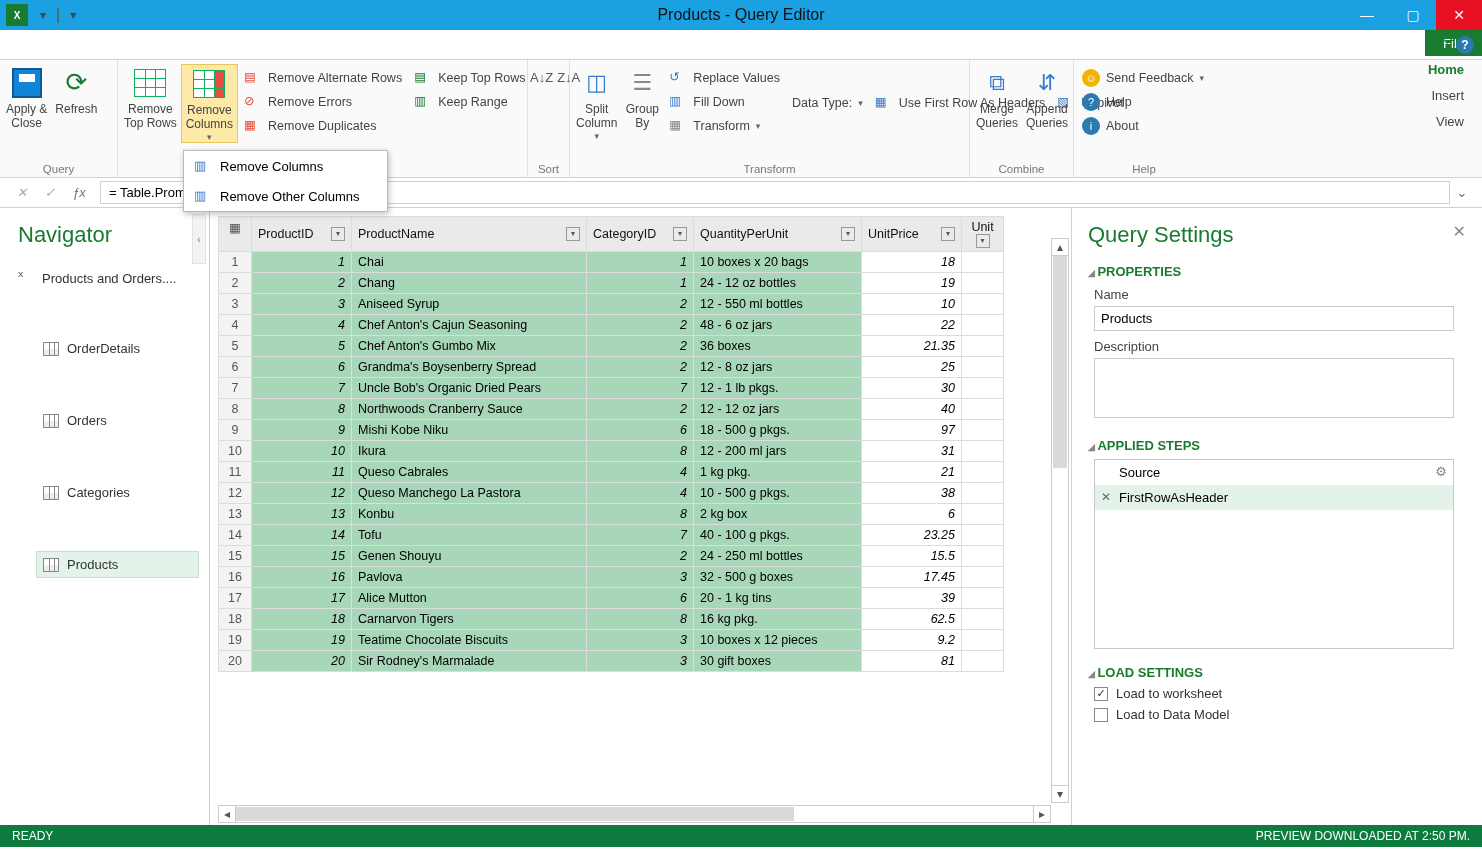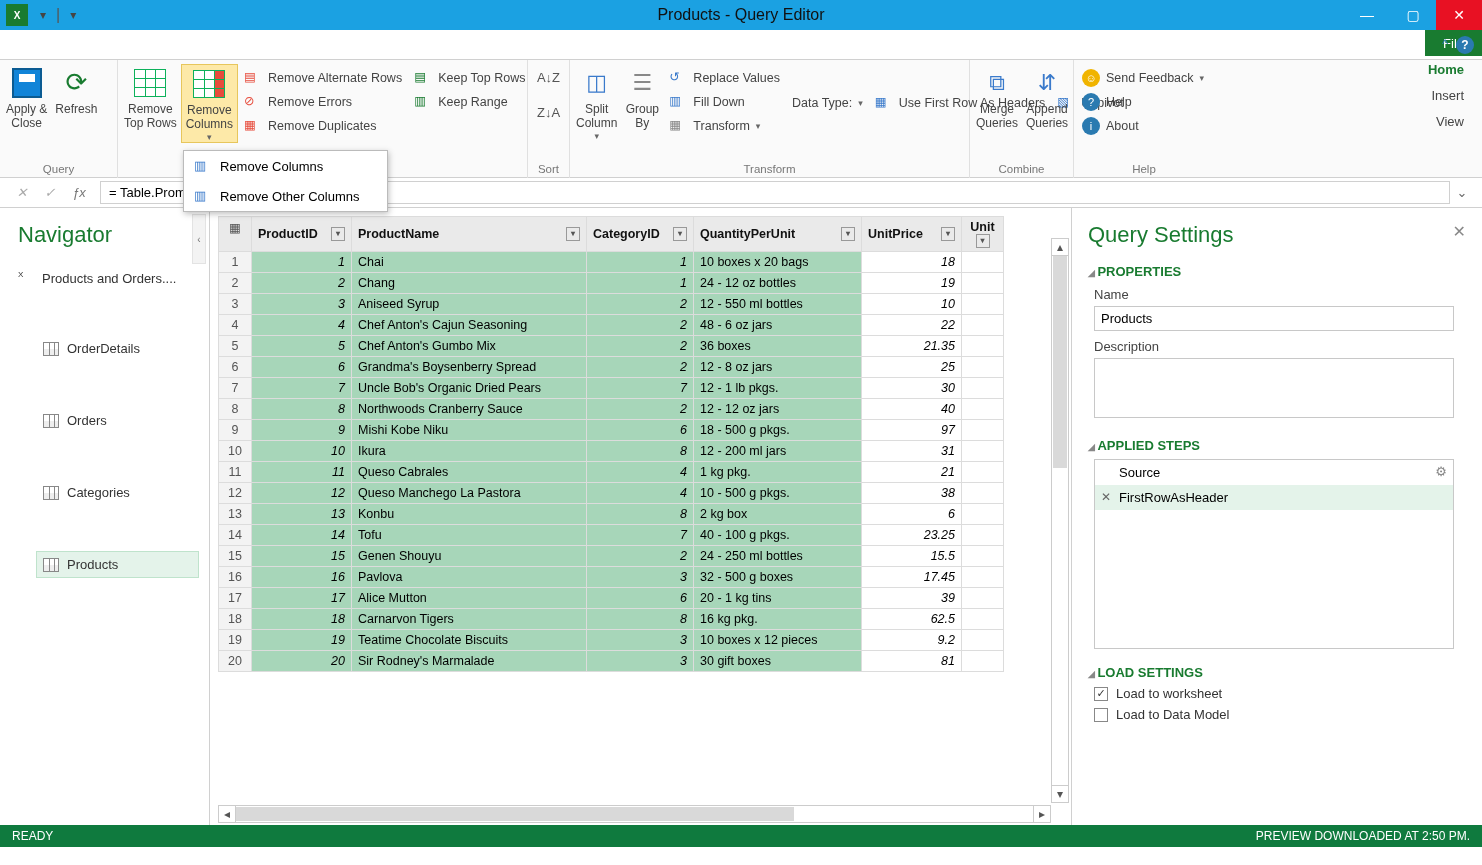--- a/index.html
+++ b/index.html
@@ -60,21 +60,21 @@
   .tblico::before,.tblico::after{content:"";position:absolute;top:0;bottom:0;width:1px;background:#888;}
   .tblico::before{left:5px}.tblico::after{left:10px}
 
   
   .gridwrap { flex:1; position:relative; border-right:1px solid #d0d0d0; overflow:hidden;}
   .grid { position:absolute; top:8px; left:8px; right:0; bottom:0;}
   .ghead, .grow { display:flex; font-size:12.5px;}
   .rowhdr { width:34px; background:#f3f3f3; border:1px solid #dcdcdc; border-top:none; text-align:center; color:#555; padding:3px 0;}
   .ghead .rowhdr { border-top:1px solid #dcdcdc; background:#eaeaea;}
   .gcell { border-right:1px solid #dcdcdc; border-bottom:1px solid #dcdcdc; padding:3px 6px; overflow:hidden; white-space:nowrap;}
-  .ghead .gcell { background:#eaeaea; border-top:1px solid #dcdcdc; color:#111; font-weight:700; display:flex; align-items:center; justify-content:space-between;}
+  .ghead .gcell { background:#eaeaea; border-top:1px solid #dcdcdc; color:#111; font-weight:400; display:flex; align-items:center; justify-content:space-between;}
   .ghead .gcell .filter { width:14px; height:14px; border:1px solid #999; font-size:8px; text-align:center; line-height:12px; color:#555;}
   .sel .gcell { background:#a7d6b9; }
   .c-idx{width:100px;text-align:right;font-style:italic;} .c-name{width:235px} .c-cat{width:107px;text-align:right;font-style:italic;} .c-qty{width:168px} .c-price{width:100px;text-align:right;font-style:italic;} .c-unit{width:42px;flex-direction:column;}
   .ghead .c-idx, .ghead .c-cat, .ghead .c-price { text-align:left; font-style:normal;}
   .grow.sel .c-price { background:#fff !important; }
   .grow.sel .c-unit  { background:#fff !important; }
 
   .hscroll{position:absolute;bottom:2px;left:8px;right:20px;height:18px;display:flex;align-items:center;}
   .hscroll .arrow{width:18px;height:18px;border:1px solid #ccc;display:flex;align-items:center;justify-content:center;font-size:12px;color:#555;}
   .hscroll .track{flex:1;height:18px;border-top:1px solid #ccc;border-bottom:1px solid #ccc;position:relative;}
@@ -214,21 +214,21 @@
         <div class="smallbtn">
             <span class="ico16" style="color:#197b30">▥</span>
             <span>Keep Range</span>
           </div>
       </div>
     </div>
     <div class="grplabel">&nbsp;</div>
   </div>
 
   <div class="grp" style="width:42px">
-    <div class="row" style="flex-direction:column;align-items:center;gap:20px;padding-top:6px">
+    <div class="row" style="flex-direction:row;align-items:center;gap:4px;padding-top:6px">
       <span style="font-size:13px;color:#555">A↓Z</span>
       <span style="font-size:13px;color:#555">Z↓A</span>
     </div>
     <div class="grplabel">Sort</div>
   </div>
 
   <div class="grp" style="width:400px">
     <div class="row">
       <div class="bigbtn dropchev">
         <div class="ico32" style="font-size:22px;color:#3a7acb">◫</div>

